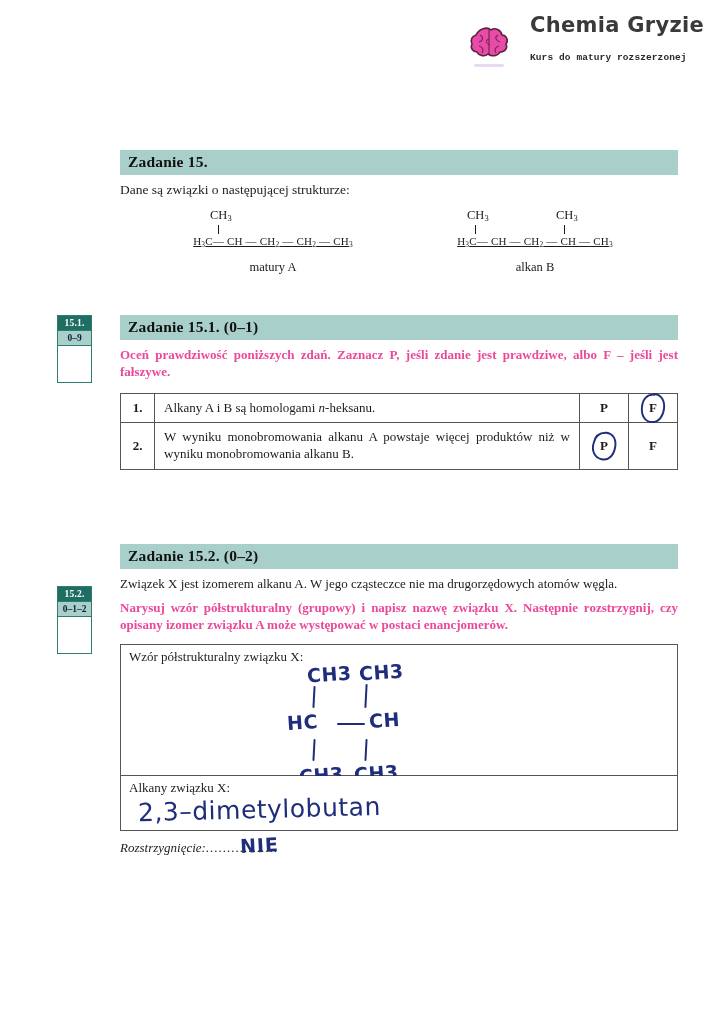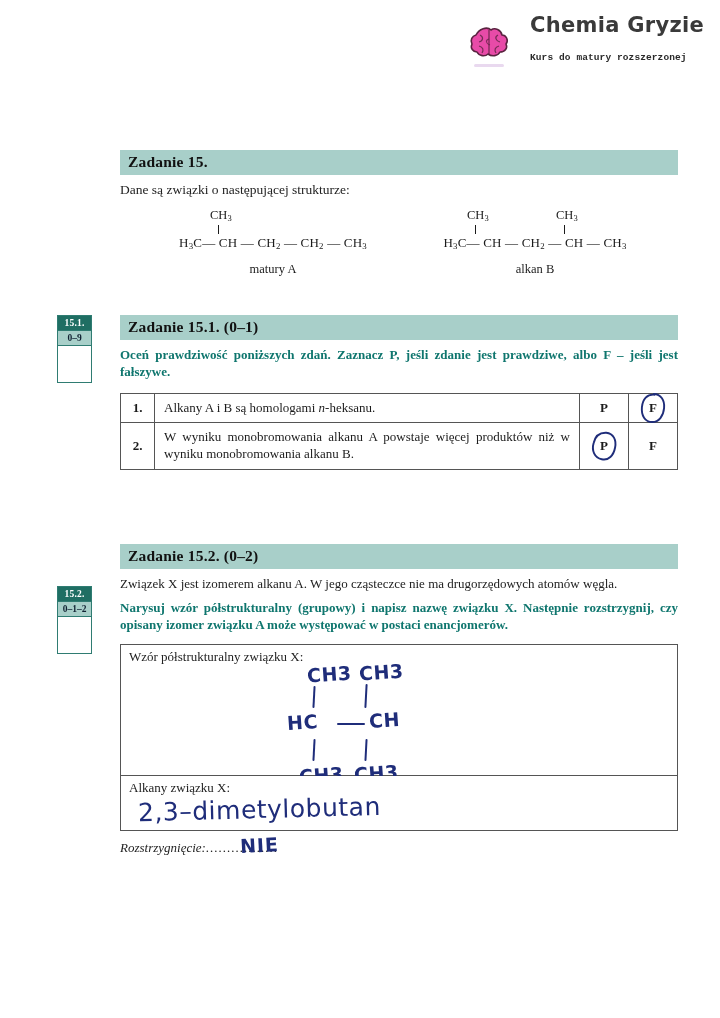--- a/index.html
+++ b/index.html
@@ -119,23 +119,24 @@
     height: 10px;
   }
   .vbond {
     position: absolute;
     width: 1px;
     height: 9px;
     background: #1b1b1b;
     top: 0;
   }
   .struct-chain {
-    font-size: 13px;
+    font-size: 11px;
     white-space: nowrap;
     letter-spacing: 0.2px;
+    text-decoration: underline;
   }
   .struct-label {
     font-size: 12.5px;
     margin-top: 11px;
   }
   sub { font-size: 0.68em; vertical-align: -0.25em; }
 
   
   .score-box {
     position: absolute;
@@ -171,21 +172,21 @@
     background: #fff;
   }
 
   
   .prompt-bold {
     font-size: 13px;
     font-weight: bold;
     line-height: 1.30;
     margin-top: 7px;
     text-align: justify;
-    color: #0f766e;
+    color: #ec4899;
   }
   .prompt-normal {
     font-size: 13px;
     line-height: 1.30;
     margin-top: 7px;
     color: #222;
   }
 
   
   .tf-table {

